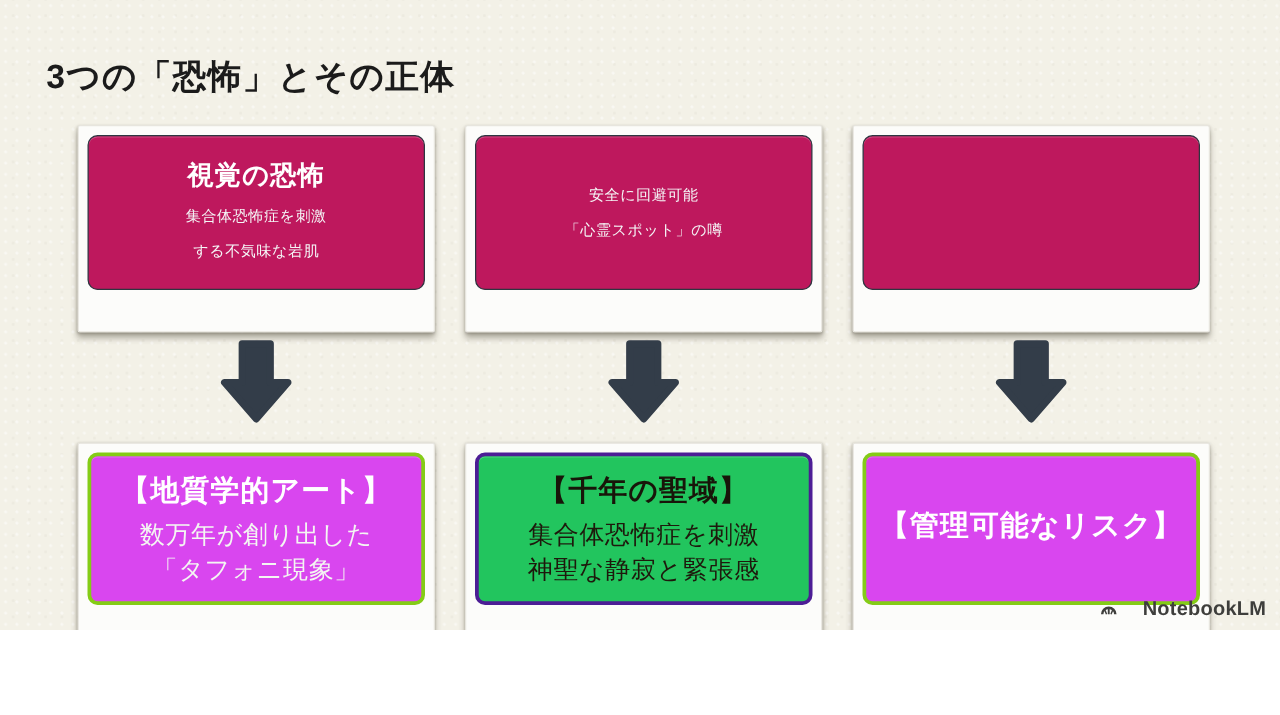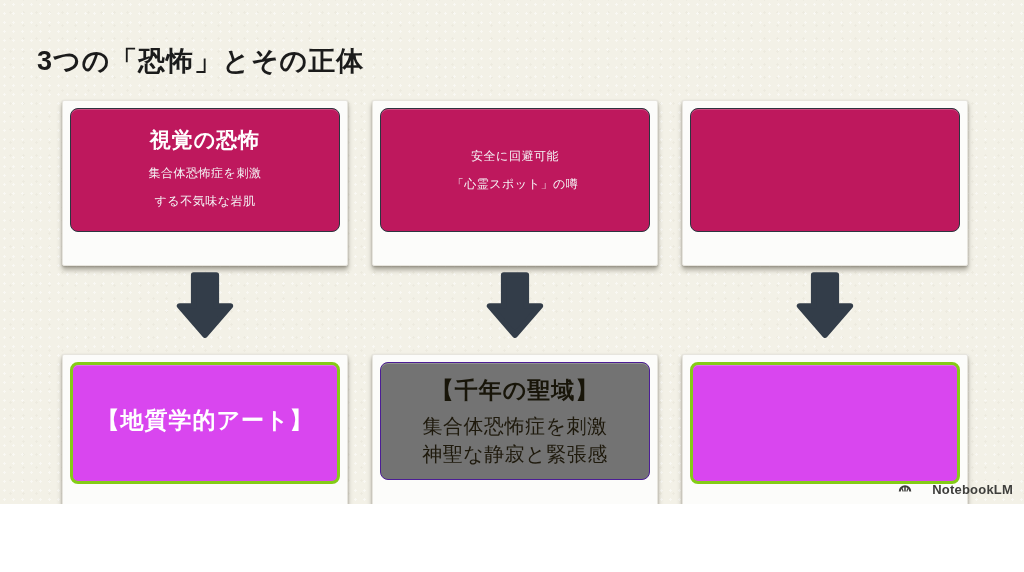--- a/index.html
+++ b/index.html
@@ -37,21 +37,21 @@
 
   .panel{
     height:122px;border-radius:8px;
     display:flex;flex-direction:column;justify-content:center;align-items:center;
     text-align:center;
     box-shadow:inset 0 1px 0 rgba(255,255,255,0.22);
   }
   .card-bottom .panel{height:116px;}
   .panel-dark{background:#be185d;border:1px solid #2d3540;}
   .panel-green{background:#d946ef;border:3px solid #84cc16;}
-  .panel-gold{background:#737373;border:1px solid #4c1d95;}
+  .panel-gold{background:#22c55e;border:3px solid #4c1d95;}
 
   .fear-title{
     font-size:21px;color:#ffffff;font-weight:600;margin-bottom:5px;letter-spacing:1px;
   }
   .fear-body{
     font-size:12px;color:#f5f6f7;line-height:28px;white-space:pre-line;letter-spacing:0.5px;
   }
   .reality-title{
     font-family:"Liberation Serif","DejaVu Serif",serif;
     font-size:23px;font-weight:600;margin-bottom:6px;letter-spacing:1px;color:#ffffff;
@@ -59,22 +59,22 @@
   .reality-body{
     font-size:20px;line-height:28px;white-space:pre-line;color:#f4f6f2;letter-spacing:0.5px;
   }
   .panel-gold .reality-title{color:#181509;}
   .panel-gold .reality-body{color:#1e190c;}
 
   .arrow{position:absolute;top:269px;left:112px;width:62px;height:74px;}
 
   .footer-brand{
     position:absolute;right:11px;bottom:7px;
-    display:flex;align-items:flex-start;gap:20px;
-    font-size:13px;font-weight:bold;color:#3e3e3c;letter-spacing:0.2px;
+    display:flex;align-items:center;gap:20px;
+    font-size:16px;font-weight:bold;color:#3e3e3c;letter-spacing:0.2px;
   }
   .brand-icon{display:block;}
 </style>
 </head>
 <body>
 
 <div class="slide">
 
   <h1 class="page-title">3つの「恐怖」とその正体</h1>
 
@@ -85,20 +85,22 @@
         <div class="fear-body">集合体恐怖症を刺激
 する不気味な岩肌</div>
       </div>
     </div>
     <svg class="arrow" viewBox="0 0 66 78">
       <path d="M21 6 H45 V39 H60 L33 70 L6 39 H21 Z" fill="#333d49" stroke="#333d49" stroke-width="6" stroke-linejoin="round"></path>
     </svg>
     <div class="card card-bottom">
       <div class="panel panel-green">
         <div class="reality-title">【地質学的アート】</div>
+        <div class="reality-body">数万年が創り出した
+「タフォニ現象」</div>
       </div>
     </div>
   </div>
 
   <div class="col col-2">
     <div class="card card-top">
       <div class="panel panel-dark">
         <div class="fear-body">安全に回避可能
 「心霊スポット」の噂</div>
       </div>
@@ -118,20 +120,21 @@
   <div class="col col-3">
     <div class="card card-top">
       <div class="panel panel-dark">
       </div>
     </div>
     <svg class="arrow" viewBox="0 0 66 78">
       <path d="M21 6 H45 V39 H60 L33 70 L6 39 H21 Z" fill="#333d49" stroke="#333d49" stroke-width="6" stroke-linejoin="round"></path>
     </svg>
     <div class="card card-bottom">
       <div class="panel panel-green">
+        <div class="reality-title">【管理可能なリスク】</div>
       </div>
     </div>
   </div>
 
   <div class="footer-brand">
     <svg class="brand-icon" width="14" height="13" viewBox="0 0 24 22">
       <path d="M3 16 A9 9 0 0 1 21 16" fill="none" stroke="#3e3e3c" stroke-width="3.4"></path>
       <path d="M12 7 L12 16" stroke="#3e3e3c" stroke-width="2.6"></path>
       <path d="M6.5 10 L9 16" stroke="#3e3e3c" stroke-width="2"></path>
       <path d="M17.5 10 L15 16" stroke="#3e3e3c" stroke-width="2"></path>

